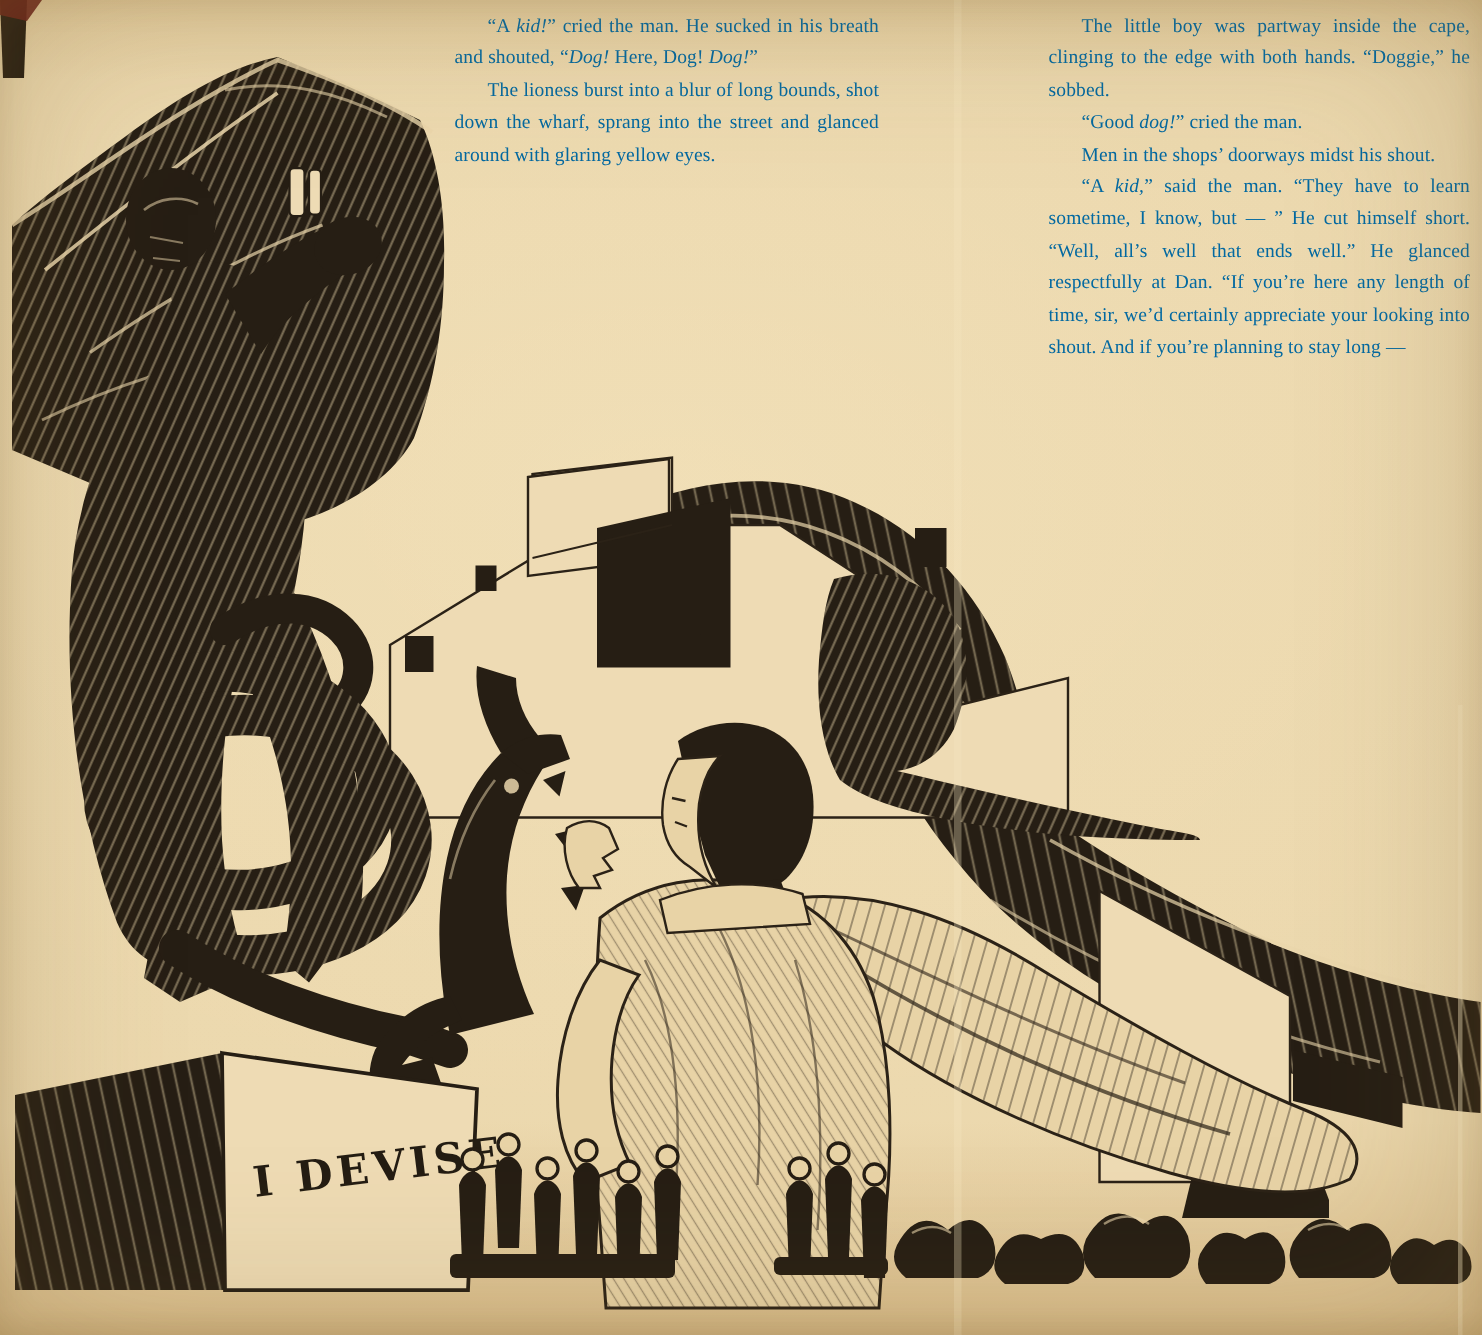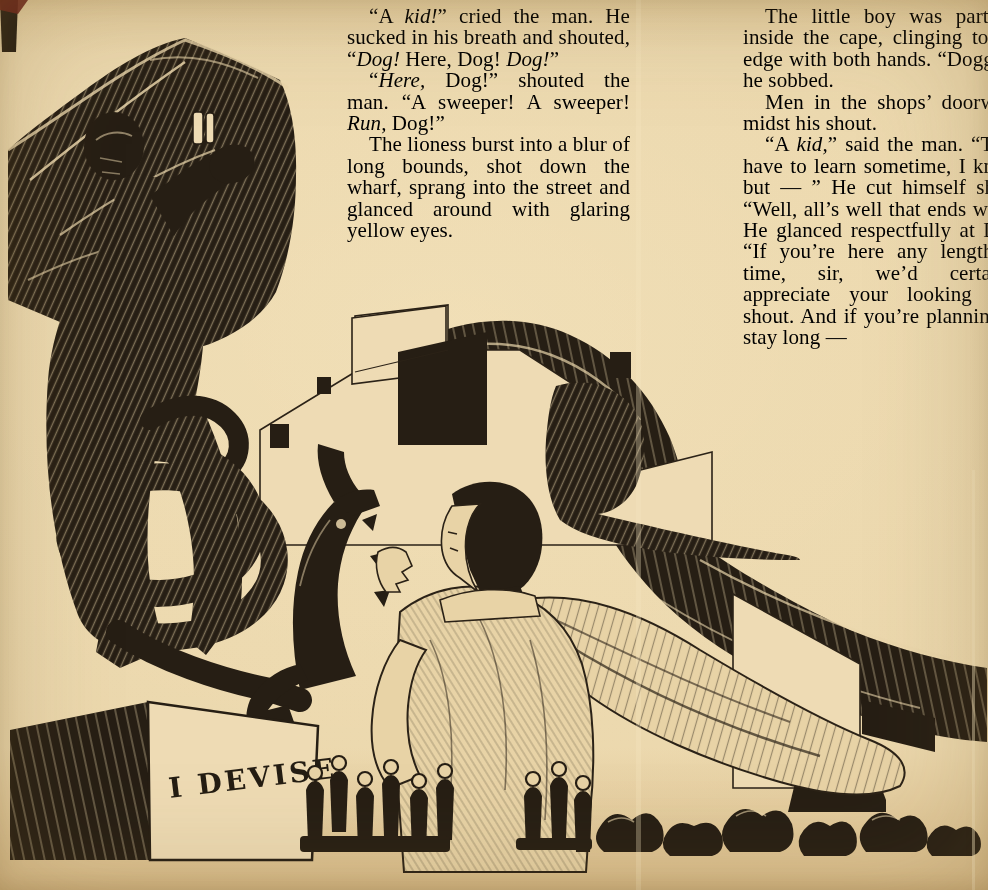--- a/index.html
+++ b/index.html
@@ -14,22 +14,22 @@
       radial-gradient(ellipse 130% 95% at 45% 38%, rgba(255,242,208,.30), rgba(255,242,208,0) 62%),
       linear-gradient(180deg,#e2cb9c 0%,#ead6ab 6%,#ebd7ac 84%,#dcc190 98%,#d4b886 100%),
       #e9d4a8;
   }
   .vignette{
     position:absolute;inset:0;pointer-events:none;
     box-shadow:inset 0 0 120px rgba(120,90,40,.28), inset 0 0 22px rgba(120,90,40,.18);
   }
   svg{position:absolute;left:0;top:0;}
   .col{
-    position:absolute;color:#000000;font-size:21px;line-height:21.4px;
-    text-align:justify;letter-spacing:.1px;margin-left:44px;
+    position:absolute;color:#0369a1;font-size:13px;line-height:21.4px;
+    text-align:justify;letter-spacing:.1px;
   }
   .col p{margin:0;text-indent:22px;}
   .it{font-style:italic;}
   #middle-col{left:303px;top:6px;width:283px;}
   #right-col{left:699px;top:6px;width:281px;}
   .footer{
     position:absolute;top:908px;font-family:"Liberation Sans",sans-serif;
     font-weight:bold;color:#3d342a;font-size:12.5px;letter-spacing:3px;white-space:nowrap;
   }
   #pageno{left:16px;letter-spacing:1px;font-size:13px;}
@@ -183,25 +183,25 @@
     <path d="M724 826 q16 -28 38 -10 q20 -14 30 8 q6 22 -12 28 l-50 0 q-12 -12 -6 -26 Z"></path>
     <path d="M800 836 q12 -22 30 -10 q18 -12 26 8 q4 18 -10 22 l-42 0 q-8 -10 -4 -20 Z"></path>
     <path d="M862 828 q16 -26 36 -8 q18 -12 28 8 q6 20 -10 24 l-50 0 q-10 -12 -4 -24 Z"></path>
     <path d="M928 838 q12 -20 28 -8 q16 -10 24 8 q4 14 -8 18 l-40 0 q-8 -8 -4 -18 Z"></path>
     <path d="M608 822 q14 -8 26 0 M736 816 q16 -10 30 0 M872 820 q14 -8 28 0" fill="none" stroke="#ead6ab" stroke-width="1.6" opacity="0.6"></path>
   </g>
 </svg>
 
 <div class="col" id="middle-col">
     <p><span>“A </span><span class="it">kid!</span><span>” cried the man. He sucked in his breath and shouted, “</span><span class="it">Dog!</span><span> Here, Dog! </span><span class="it">Dog!</span><span>”</span></p>
-    <p><span>“</span><span class="it">Here,</span><span> Dog!” shouted the man. “A sweeper! A sweeper! </span><span class="it">Run,</span><span> Dog!”</span></p>
     <p><span>The lioness burst into a blur of long bounds, shot down the wharf, sprang into the street and glanced around with glaring yellow eyes.</span></p>
   </div>
 <div class="col" id="right-col">
     <p><span>The little boy was partway inside the cape, clinging to the edge with both hands. “Doggie,” he sobbed.</span></p>
+    <p><span>“Good </span><span class="it">dog!</span><span>” cried the man.</span></p>
     <p><span>Men in the shops’ doorways midst his shout.</span></p>
     <p><span>“A </span><span class="it">kid,</span><span>” said the man. “They have to learn sometime, I know, but — ” He cut himself short. “Well, all’s well that ends well.” He glanced respectfully at Dan. “If you’re here any length of time, sir, we’d certainly appreciate your looking into shout. And if you’re planning to stay long — </span></p>
   </div>
 
 <div class="footer" id="pageno">64</div>
 <div class="footer" id="ftitle">GALAXY SCIENCE FICTION</div>
 <div class="footer" id="fright">ADVANCE AGENT</div>
 
 <div class="crease"></div>
 <div class="edgeline"></div>

